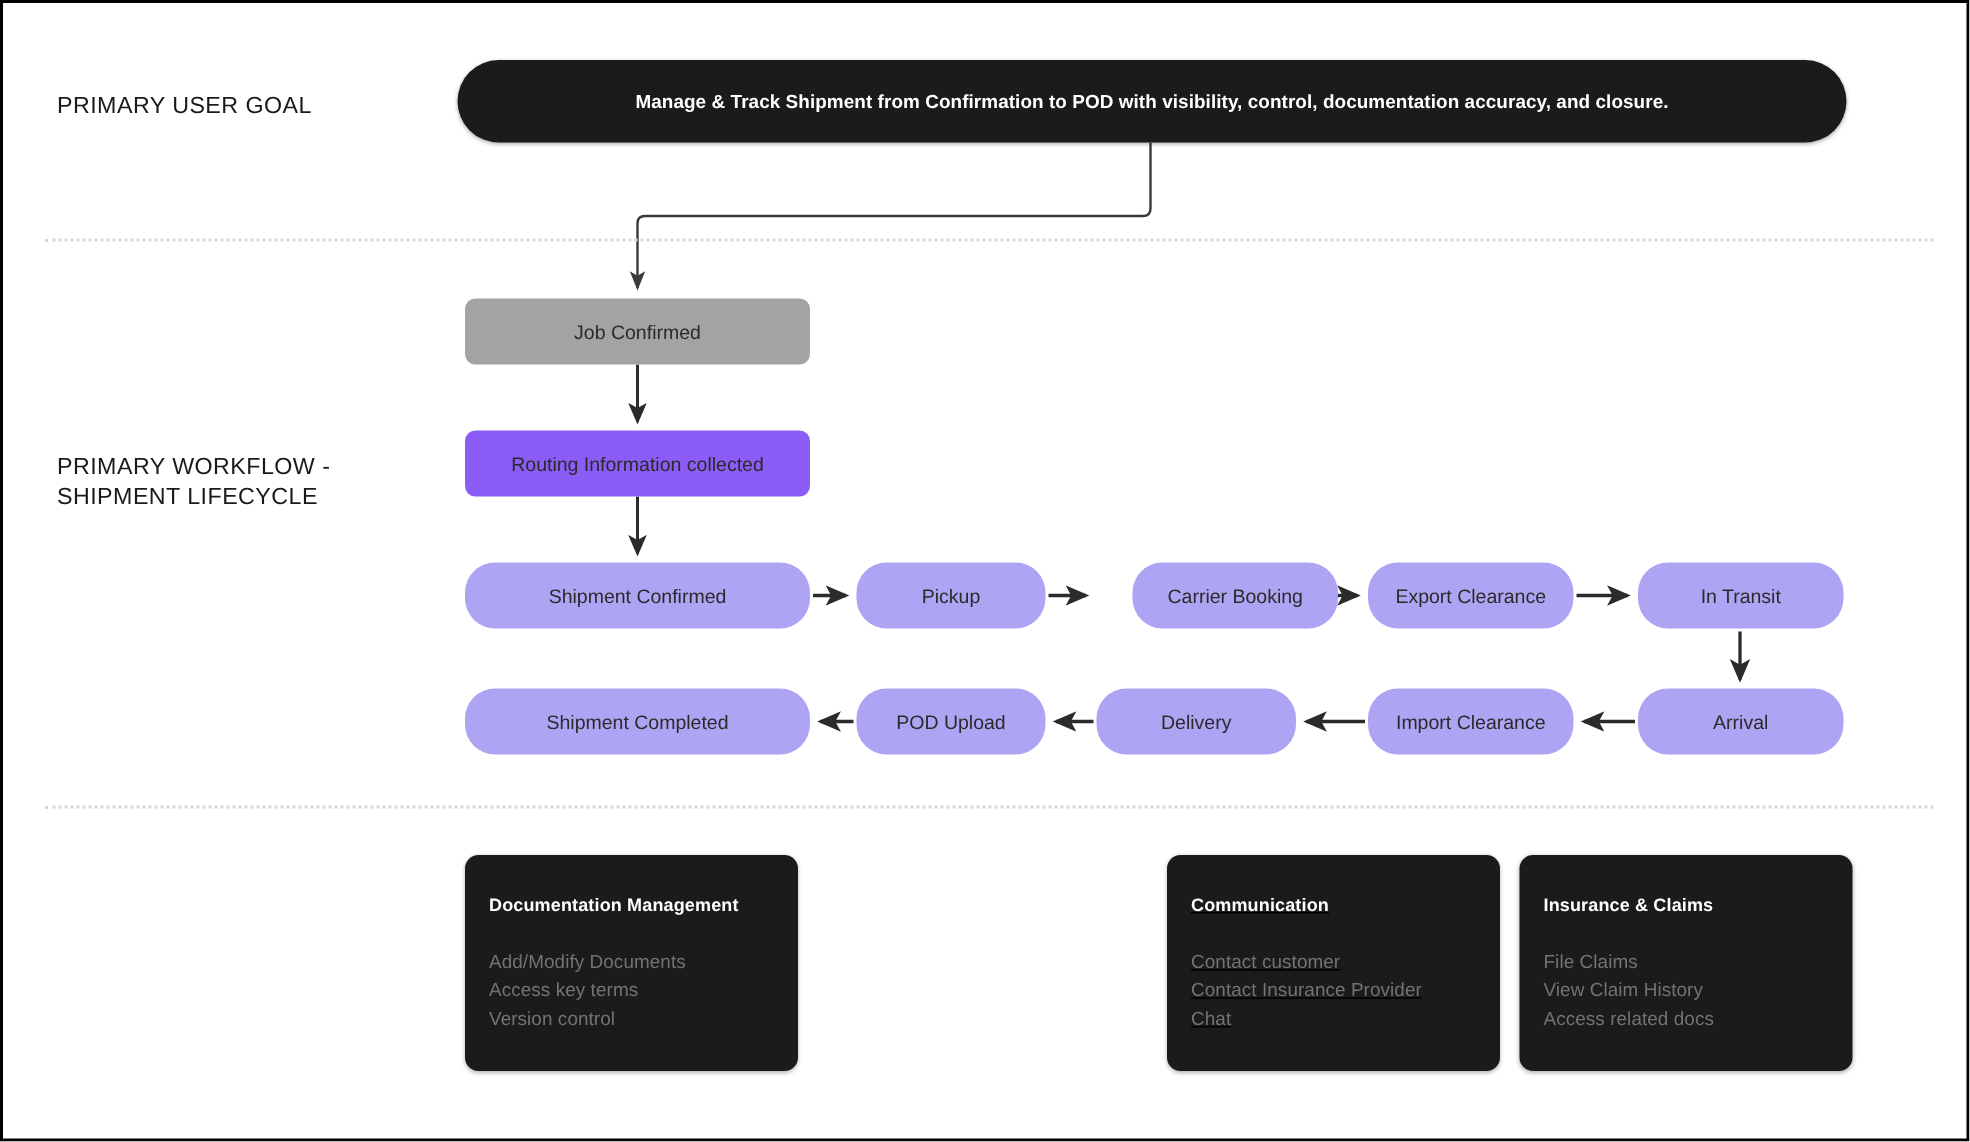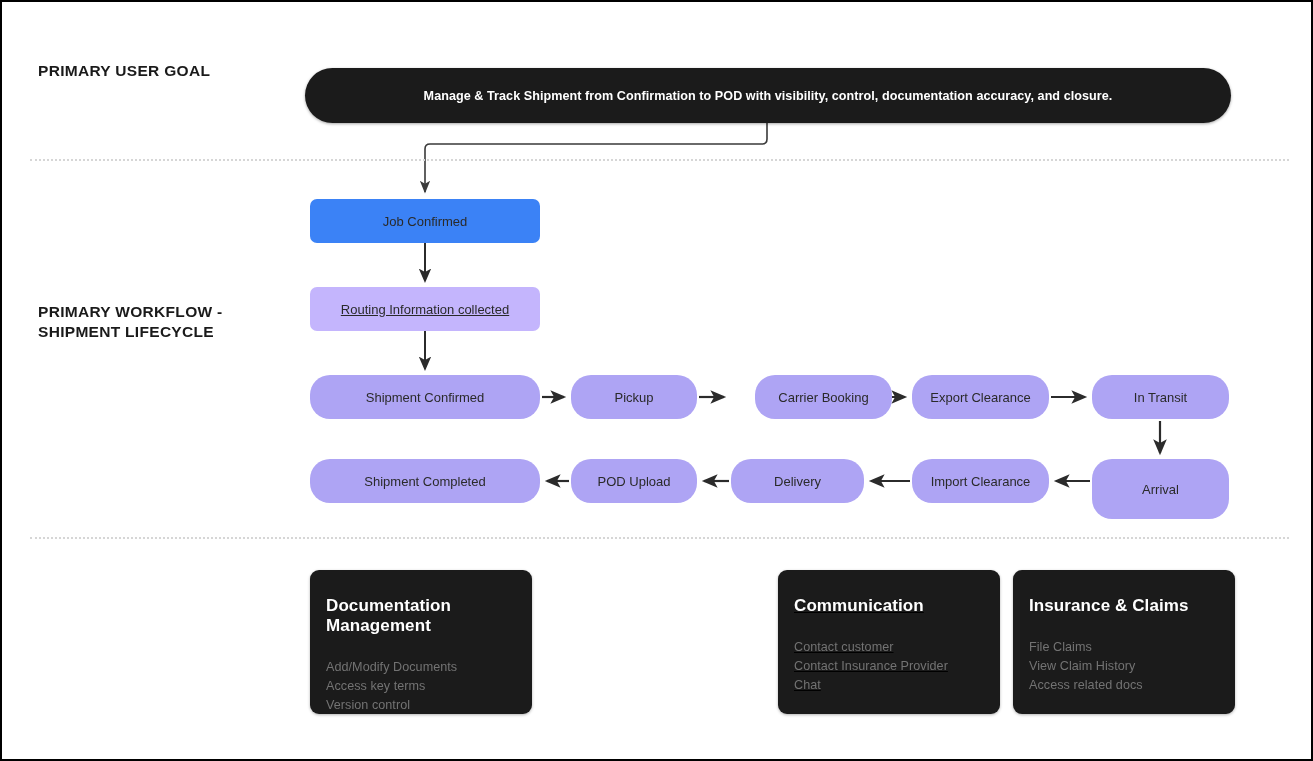--- a/index.html
+++ b/index.html
@@ -24,21 +24,21 @@
     left: 0;
     top: 0;
     width: 1313px;
     height: 761px;
     pointer-events: none;
   }
 
   
   .row-label {
     position: absolute;
-    font-weight: bold;
+    font-weight: normal;
     color: #1a1a1a;
     font-size: 15.5px;
     letter-spacing: 0.3px;
     line-height: 1.28;
     text-transform: uppercase;
   }
   #label-goal   { left: 36px; top: 59px;  width: 250px; }
   #label-flow   { left: 36px; top: 300px; width: 250px; }
   #label-cross  { left: 36px; top: 616px; width: 262px; }
 
@@ -59,21 +59,20 @@
     left: 303px;
     top: 38px;
     width: 926px;
     height: 55px;
     background: #1b1b1b;
     border-radius: 28px;
     display: flex;
     align-items: center;
     justify-content: center;
     box-shadow: 0 1px 3px rgba(0,0,0,0.35);
-    margin-top: 28px;
   }
   #goal-banner span {
     color: #ffffff;
     font-size: 12.6px;
     font-weight: bold;
     letter-spacing: 0.05px;
   }
 
   
   .node {
@@ -81,39 +80,39 @@
     display: flex;
     align-items: center;
     justify-content: center;
     border-radius: 7px;
     font-size: 13px;
     color: #2a2a2a;
     text-align: center;
     box-sizing: border-box;
     padding: 0 6px;
   }
-  .node.yellow { background: #3b82f6; }
-  .node.orange { background: #c4b5fd; text-decoration: underline; }
+  .node.yellow { background: #a3a3a3; }
+  .node.orange { background: #8b5cf6; }
   .node.purple { background: #aea4f4; border-radius: 20px; }
 
   
   .card {
     position: absolute;
     top: 568px;
     width: 222px;
     height: 144px;
     background: #1b1b1b;
     border-radius: 9px;
     box-sizing: border-box;
     padding: 26px 0 0 16px;
     box-shadow: 0 1px 3px rgba(0,0,0,0.3);
   }
   .card-title {
     color: #ffffff;
-    font-size: 17px;
+    font-size: 12px;
     font-weight: bold;
     letter-spacing: 0.1px;
     margin-bottom: 22px;
   }
   .card-item {
     color: #737373;
     font-size: 12.6px;
     line-height: 1.52;
     letter-spacing: 0.05px;
   }
@@ -181,21 +180,21 @@
       </div>
       <div class="node purple" style="left: 729px; top: 373px; width: 137px; height: 44px; margin-left: 24px;">
         <span>Carrier Booking</span>
       </div>
       <div class="node purple" style="left: 910px; top: 373px; width: 137px; height: 44px;">
         <span>Export Clearance</span>
       </div>
       <div class="node purple" style="left: 1090px; top: 373px; width: 137px; height: 44px;">
         <span>In Transit</span>
       </div>
-      <div class="node purple" style="left: 1090px; top: 457px; width: 137px; height: 60px; justify-content: center;">
+      <div class="node purple" style="left: 1090px; top: 457px; width: 137px; height: 44px; justify-content: center;">
         <span>Arrival</span>
       </div>
       <div class="node purple" style="left: 910px; top: 457px; width: 137px; height: 44px;">
         <span>Import Clearance</span>
       </div>
       <div class="node purple" style="left: 729px; top: 457px; width: 133px; height: 44px;">
         <span>Delivery</span>
       </div>
       <div class="node purple" style="left: 569px; top: 457px; width: 126px; height: 44px;">
         <span>POD Upload</span>

